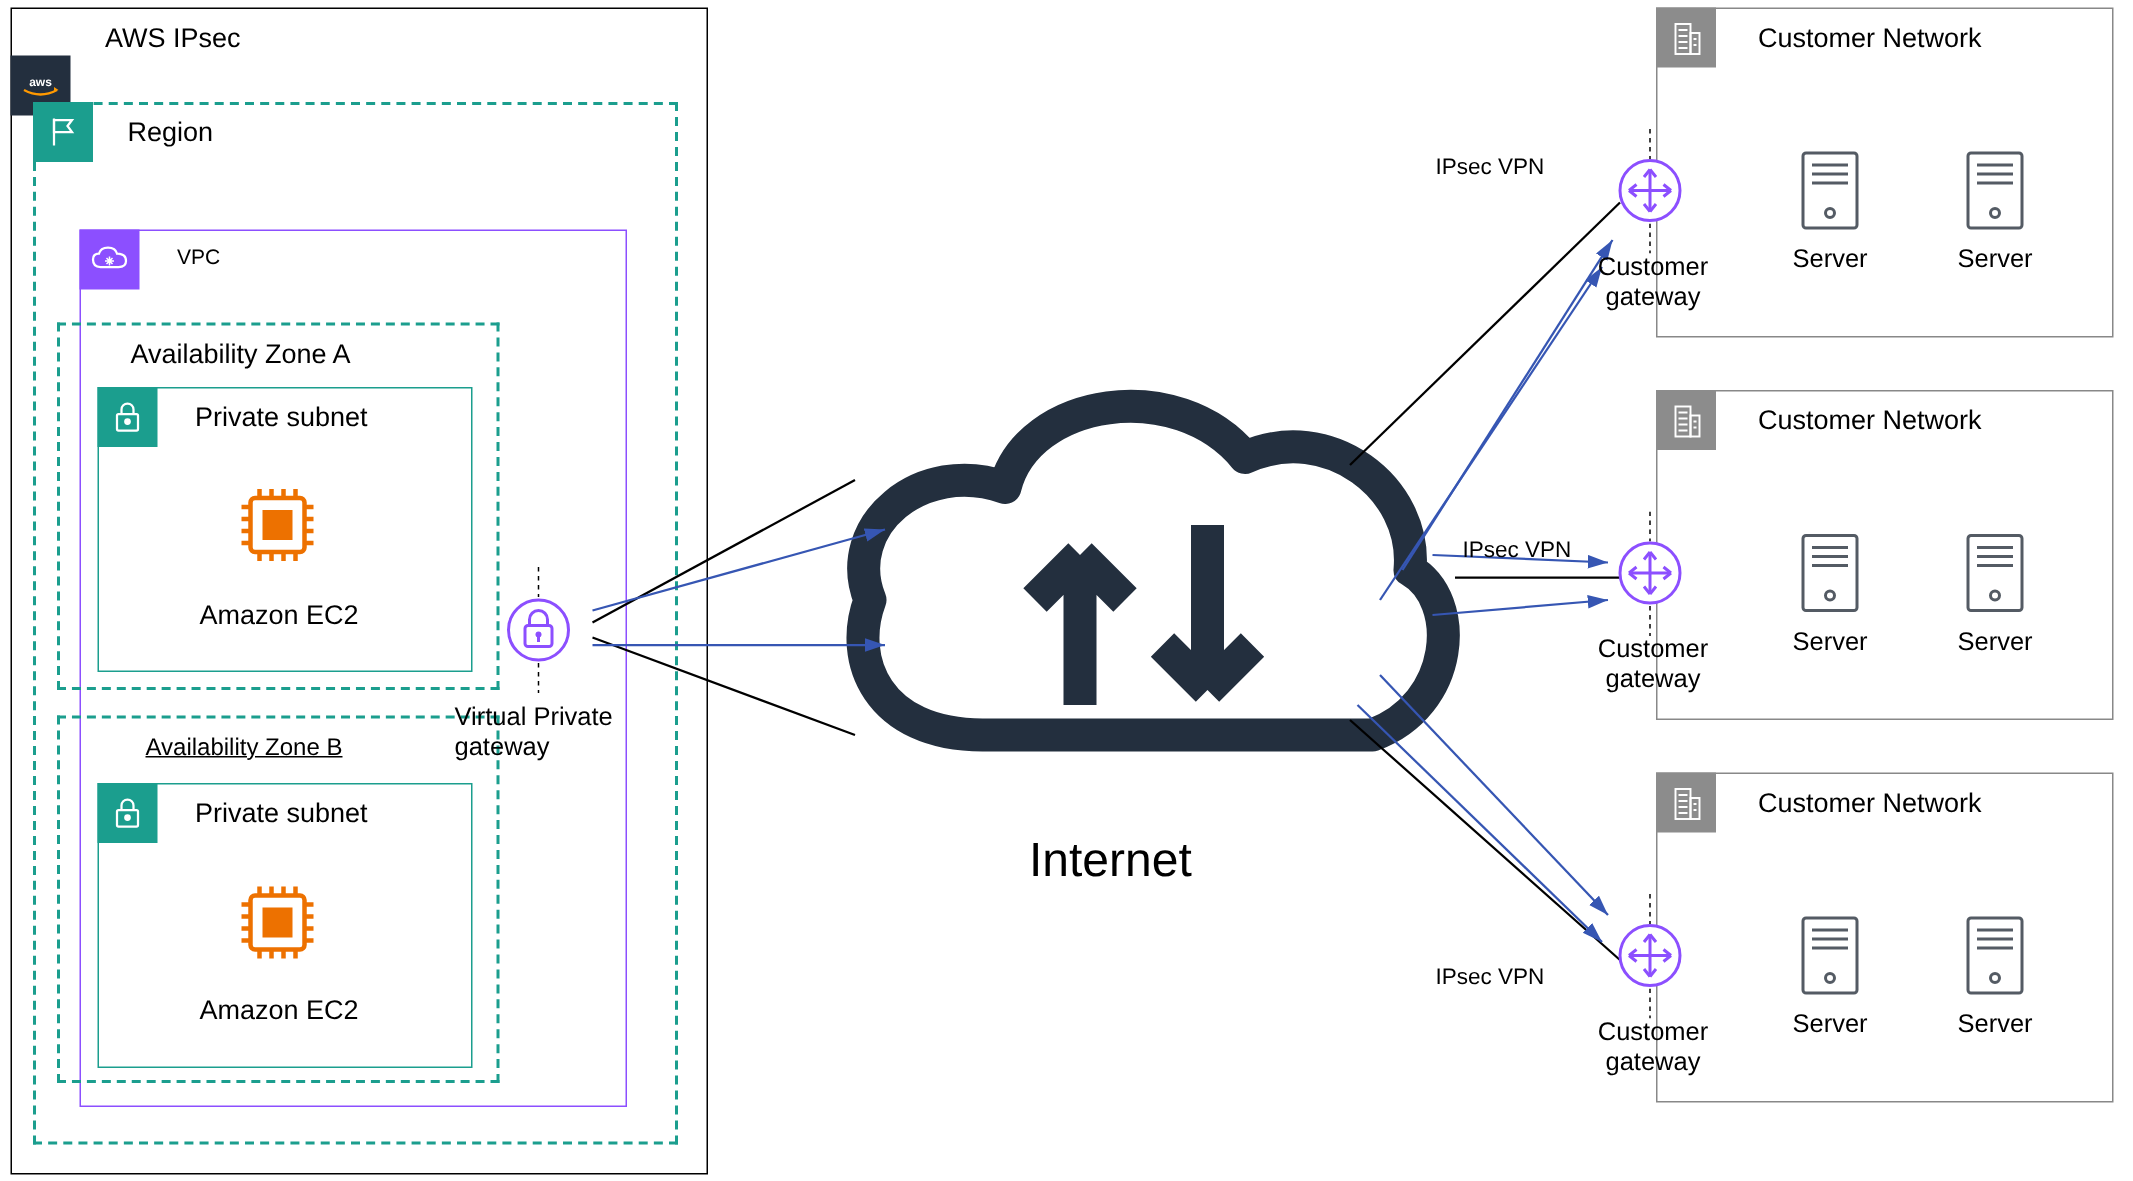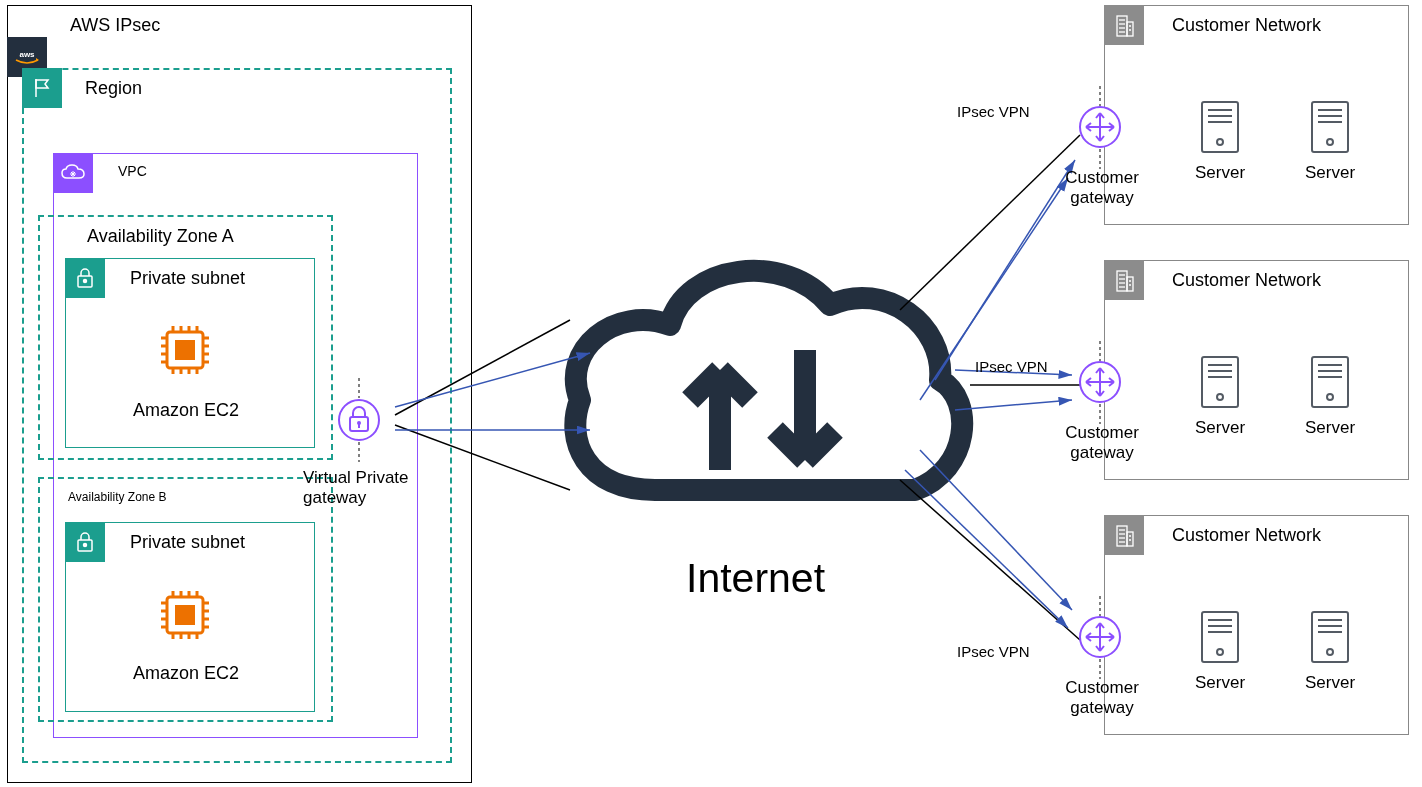--- a/index.html
+++ b/index.html
@@ -98,21 +98,21 @@
       <line x1="12" y1="42" x2="6" y2="42"></line>
     <line x1="48" y1="18" x2="54" y2="18"></line>
       <line x1="48" y1="26" x2="54" y2="26"></line>
     <line x1="48" y1="34" x2="54" y2="34"></line>
       <line x1="48" y1="42" x2="54" y2="42"></line>
   </svg>
 </div>
 <span class="label" style="left:133px; top:400px; font-size:18px;">Amazon EC2</span>
 
 <div class="box dashed" style="left:38px; top:477px; width:295px; height:245px; border-color:#1B9E8E;"></div>
-<span class="label" style="left:68px; top:490px; font-size:12px;">Availability Zone B</span>
+<span class="label" style="left:97px; top:490px; font-size:16px;text-decoration:underline;">Availability Zone B</span>
 
 <div class="box" style="left:65px; top:522px; width:250px; height:190px; border-color:#1B9E8E;"></div>
 <div class="icon-box" style="left:65px; top:522px; background:#1B9E8E;">
   <svg width="20" height="24" viewBox="0 0 20 24" stroke="#fff" stroke-width="1.5" fill="none">
     <rect x="3" y="10" width="14" height="11" rx="1"></rect>
     <path d="M6 10 V7 a4 4 0 0 1 8 0 V10"></path>
     <circle cx="10" cy="15" r="1.5" fill="#fff"></circle>
   </svg>
 </div>
 <span class="label" style="left:130px; top:532px; font-size:18px;">Private subnet</span>
@@ -169,21 +169,21 @@
              C140 25 240 10 285 65
              C340 40 400 85 395 140
              C430 160 425 230 370 250
              L110 250 Z" fill="none" stroke="#232F3E" stroke-width="22" stroke-linejoin="round"></path>
 
     <path d="M175 230 L175 130 M175 130 L145 160 M175 130 L205 160" stroke="#232F3E" stroke-width="22" fill="none" stroke-linecap="butt"></path>
 
     <path d="M260 110 L260 220 M260 220 L230 190 M260 220 L290 190" stroke="#232F3E" stroke-width="22" fill="none" stroke-linecap="butt"></path>
   </svg>
 </div>
-<span class="label" style="left:686px; top:555px; font-size:41px;">Internet</span>
+<span class="label" style="left:686px; top:555px; font-size:32px;">Internet</span>
 
 <svg style="position:absolute; left:0; top:0; pointer-events:none;" width="1422" height="787">
   <defs>
     <marker id="arrBlue" markerWidth="10" markerHeight="10" refX="9" refY="3" orient="auto">
       <path d="M0,0 L0,6 L9,3 z" fill="#3656B3"></path>
     </marker>
   </defs>
 
   <line x1="395" y1="415" x2="570" y2="320" stroke="#000" stroke-width="1.5"></line>
   <line x1="395" y1="425" x2="570" y2="490" stroke="#000" stroke-width="1.5"></line>

